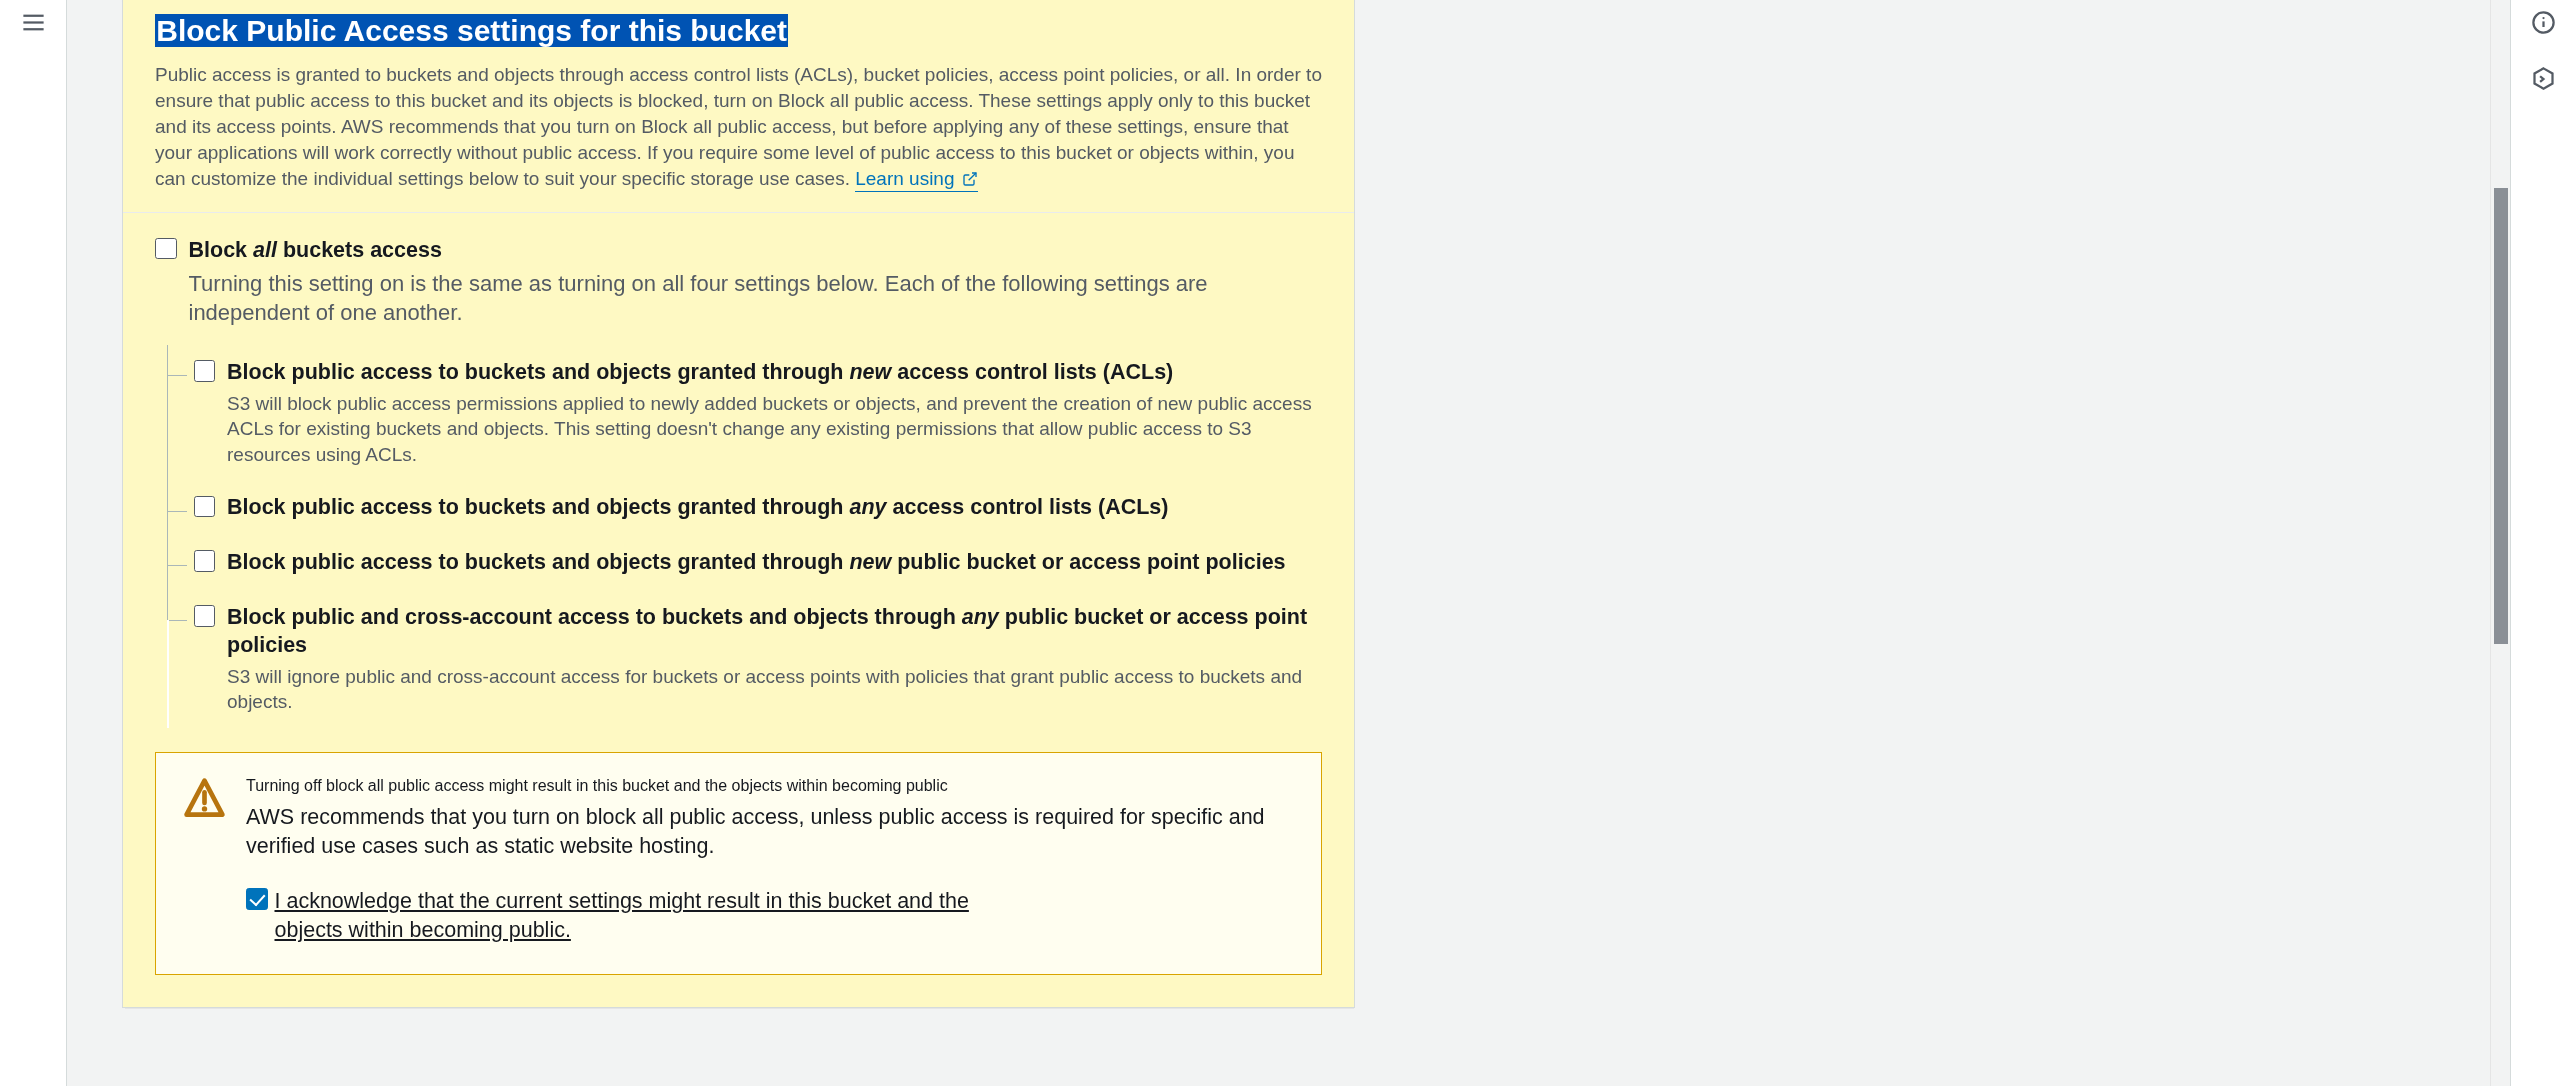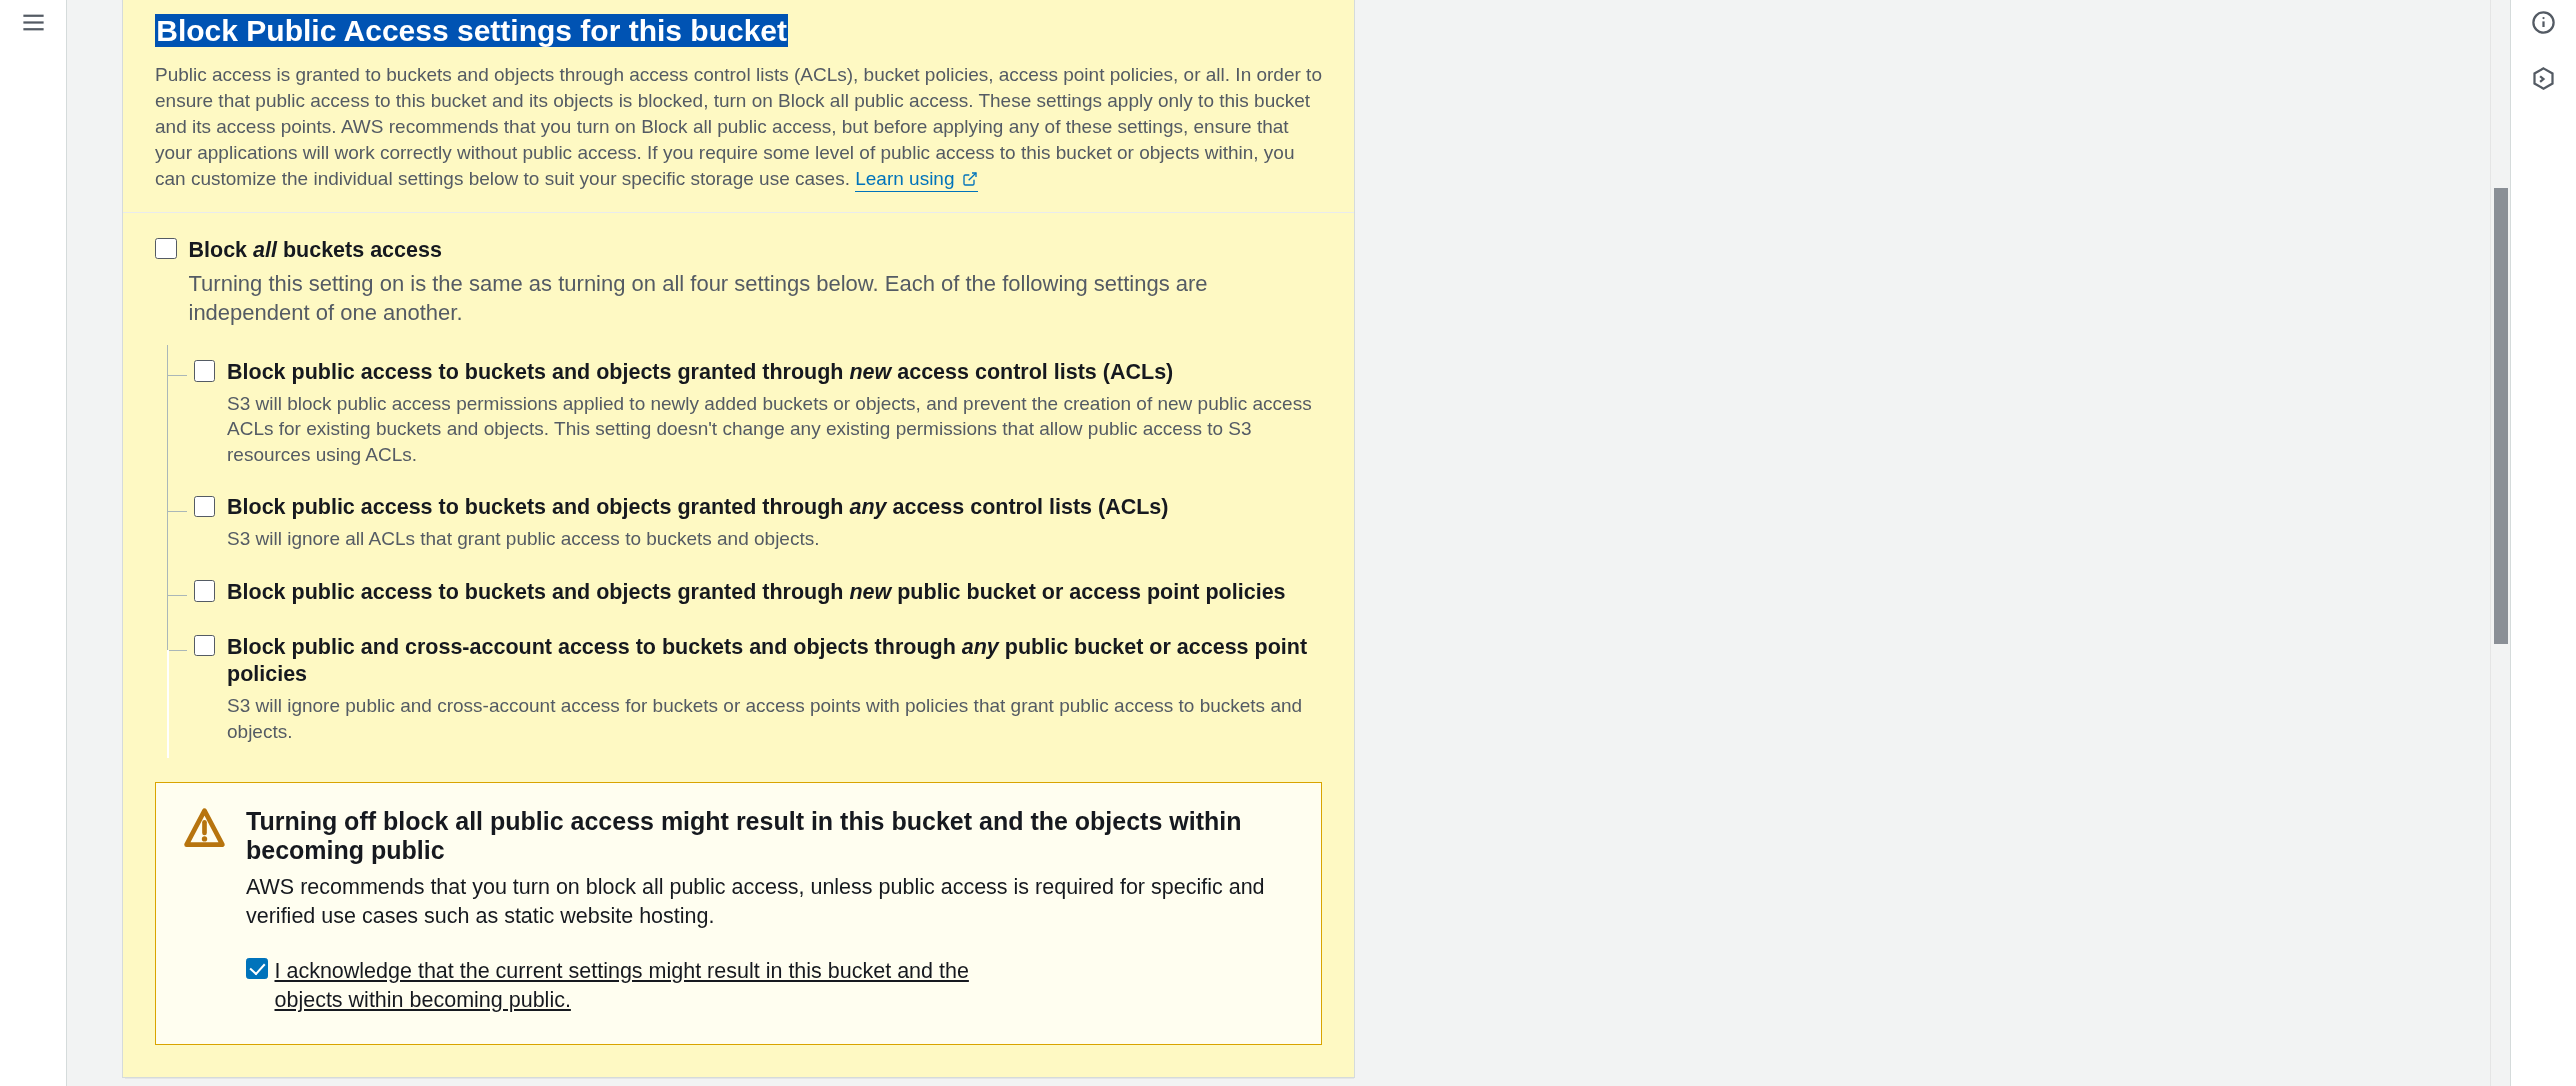--- a/index.html
+++ b/index.html
@@ -210,22 +210,22 @@
     border: 1.3px solid #d9a400;
     background: #fffef0;
     padding: 24px 27px 29.5px 27px;
     display: flex;
     gap: 20px;
     align-items: flex-start;
   }
   .alert-icon svg { width: 43px; height: 43px; }
   .alert-body { flex: 1; }
   .alert-title {
-    font-size: 25px;
-    font-weight: 700;
+    font-size: 16px;
+    font-weight: 400;
     color: #16191f;
     margin-bottom: 8px;
   }
   .alert-text {
     font-size: 21.5px;
     line-height: 1.35;
     color: #16191f;
     max-width: 1033px;
   }
 
@@ -306,21 +306,20 @@
             </div>
           </div>
 
           <div class="child">
             <div class="cb-row">
               <span class="cb"></span>
               <div class="child-content">
                 <div class="cb-label">
                   <span>Block public access to buckets and objects granted through </span><span class="em">any</span><span> access control lists (ACLs)</span>
                 </div>
-                <div class="cb-hint">S3 will ignore all ACLs that grant public access to buckets and objects.</div>
               </div>
             </div>
           </div>
 
           <div class="child">
             <div class="cb-row">
               <span class="cb"></span>
               <div class="child-content">
                 <div class="cb-label">
                   <span>Block public access to buckets and objects granted through </span><span class="em">new</span><span> public bucket or access point policies</span>

